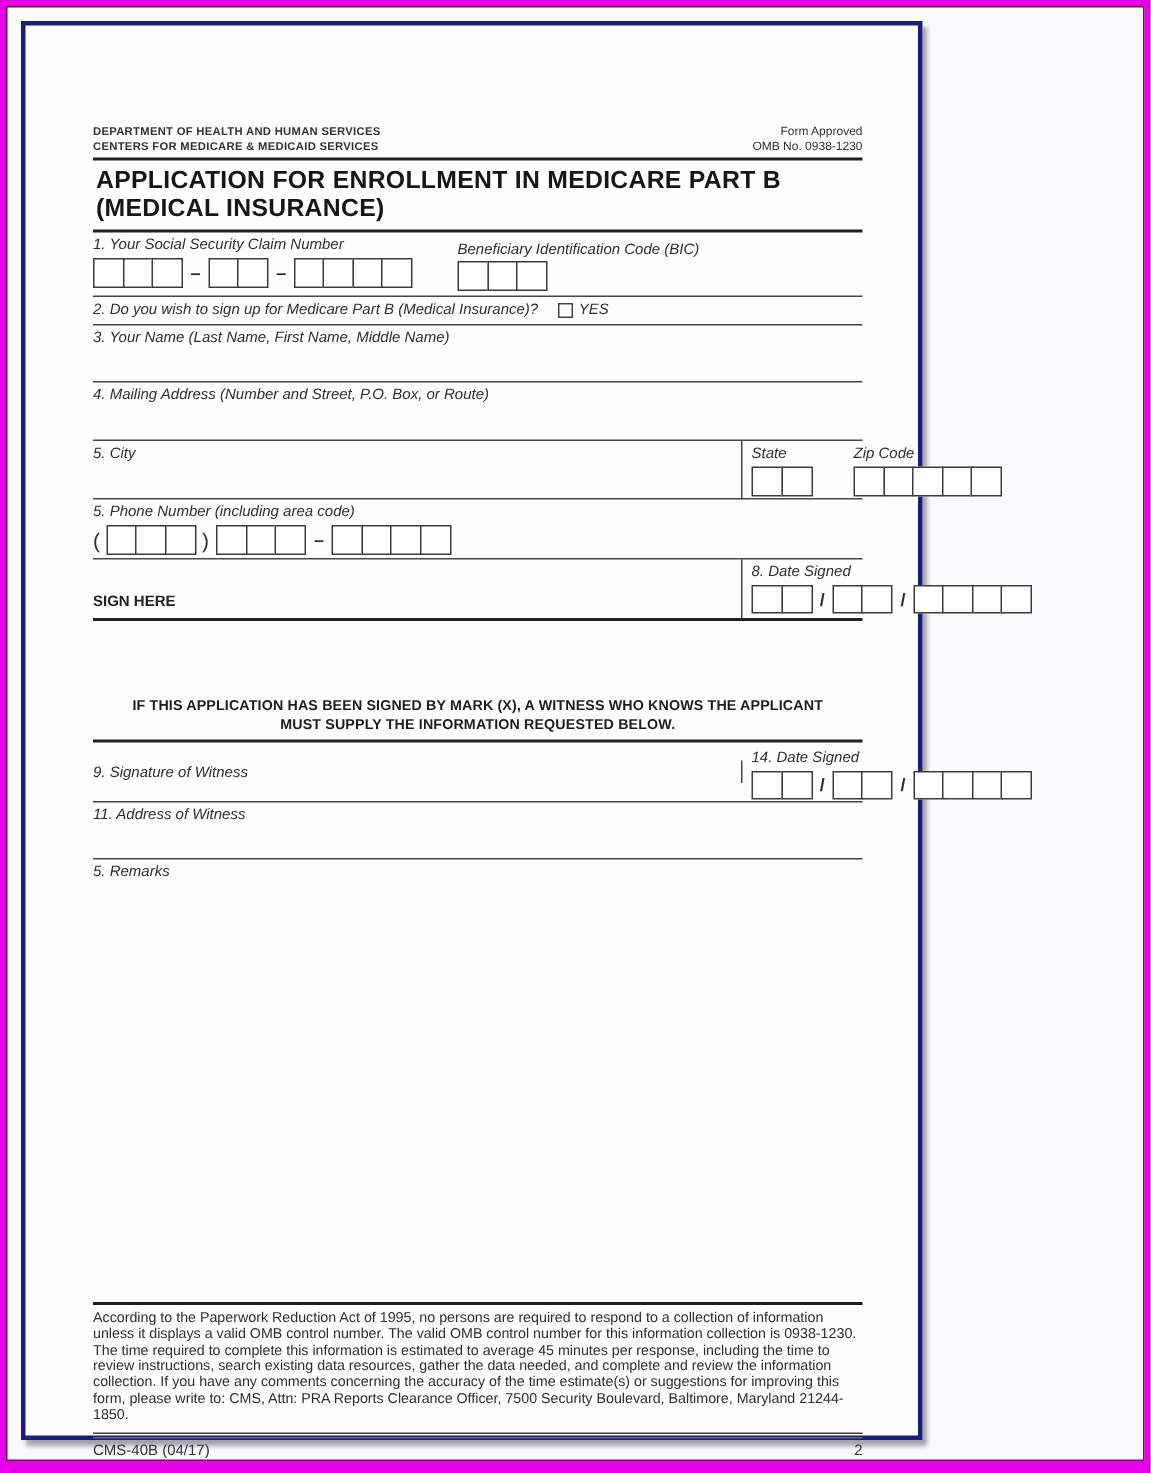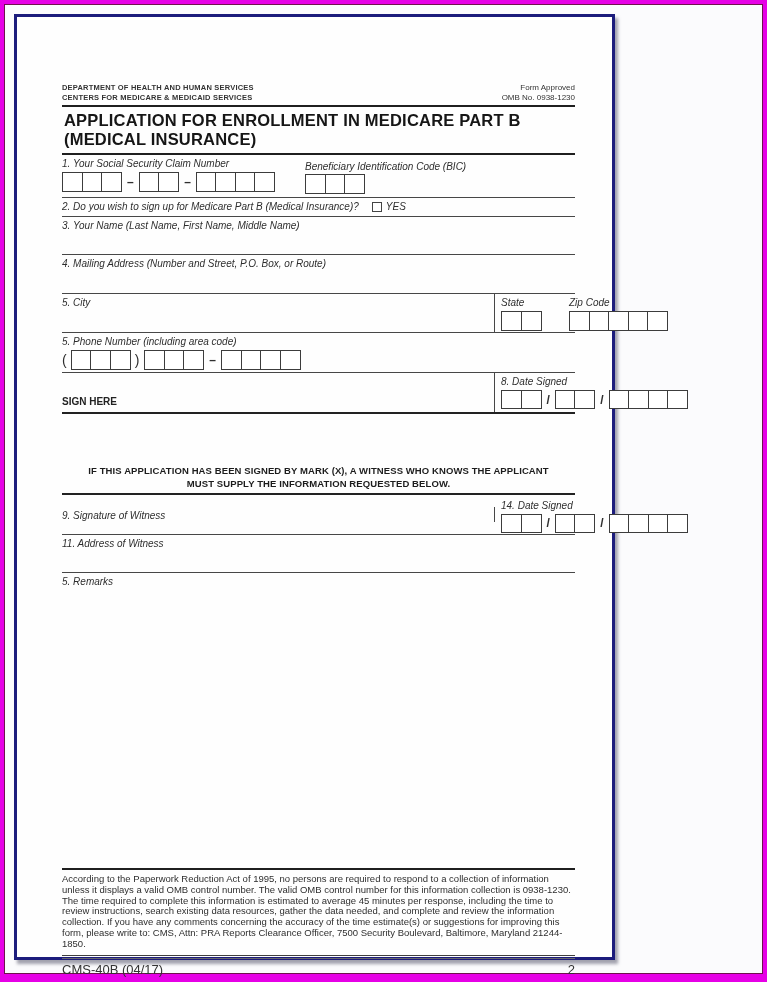--- a/index.html
+++ b/index.html
@@ -78,21 +78,21 @@
   
   .notice { height: 37px; text-align: center; padding-top: 6px; border-bottom: 2.5px solid #222; margin-top: 44px; }
   .notice div { font-size: 9.5px; font-weight: 700; color: #1c1c1c; line-height: 13px; letter-spacing: .1px; }
   .row910 { height: 40px; display: flex; align-items: center; }
   .row11 { height: 38px; }
   .row12 { height: 295px; border-bottom: none; }
   
   .pra-rule { border-top: 2.5px solid #1f1f1f; }
   .pra { font-size: 9.5px; line-height: 10.8px; color: #2e2e2e; padding: 4px 0 5px 0; }
   .dbl-rule { height: 4px; border-top: 1.5px solid #3f3f3f; border-bottom: 1px solid #6a6a6a; }
-  .pagefoot { display: flex; justify-content: space-between; font-size: 13px; color: #333; padding-top: 3px; }
+  .pagefoot { display: flex; justify-content: space-between; font-size: 10px; color: #333; padding-top: 3px; }
 </style>
 </head>
 <body>
 
 <div class="mat">
   <div class="page">
     <div class="content">
 
       <div class="hdr">
         <div class="agency">

